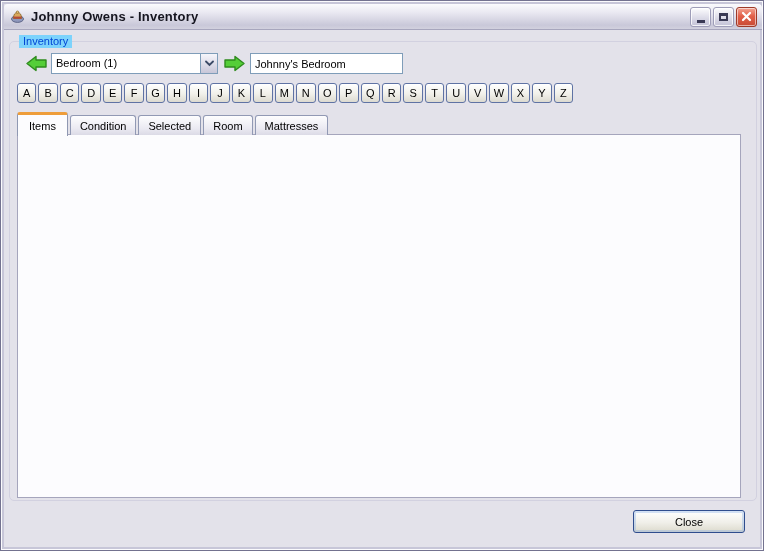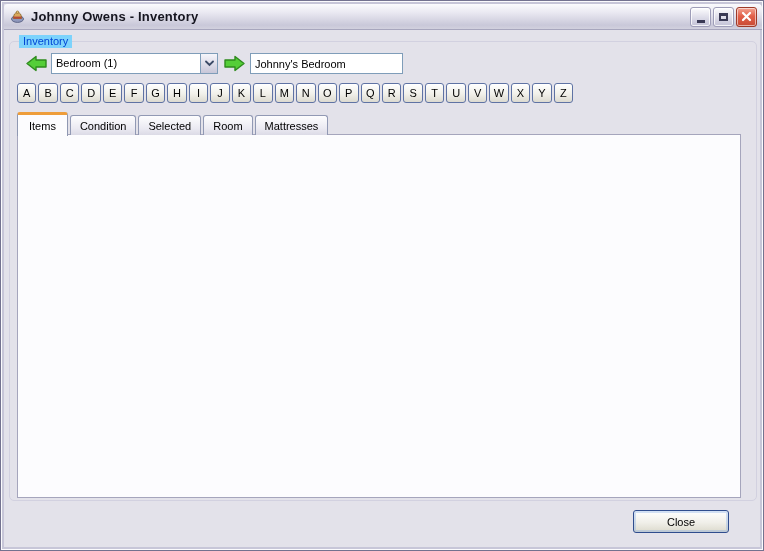--- a/index.html
+++ b/index.html
@@ -155,21 +155,21 @@
   .feet-group .field-col { top:12px; gap:7px; }
   .metres-group .field-col { top:14px; gap:6px; }
 
   .xp-button { position:absolute; border:1px solid #2f4d8e; border-radius:3px;
            background:linear-gradient(180deg,#ffffff,#f0efe9 55%,#dcdacd);
            box-shadow: inset 0 0 0 2px rgba(130,170,225,.35);
            font-family:inherit; font-size:11px; color:#000;
            display:flex; align-items:center; justify-content:center; }
   .insert-btn { left:648px; top:432px; width:74px; height:22px; }
   .open-btn   { left:648px; top:458px; width:74px; height:22px; }
-  .close-btn  { left:632px; top:509px; width:96px; height:23px; }
+  .close-btn  { left:632px; top:509px; width:112px; height:23px; }
 </style>
 </head>
 <body>
 
 <div class="window">
 
   <div class="titlebar">
     <svg class="app-icon" viewBox="0 0 17 17">
       <ellipse cx="8.5" cy="11" rx="6" ry="3.4" fill="#8f98bd" stroke="#4e5678" stroke-width="0.8"></ellipse>
       <path d="M4.5 10.5 Q4.5 4.5 8.5 4.5 Q12.5 4.5 12.5 10.5 Z" fill="#d9a85e" stroke="#8a6426" stroke-width="0.8"></path>

